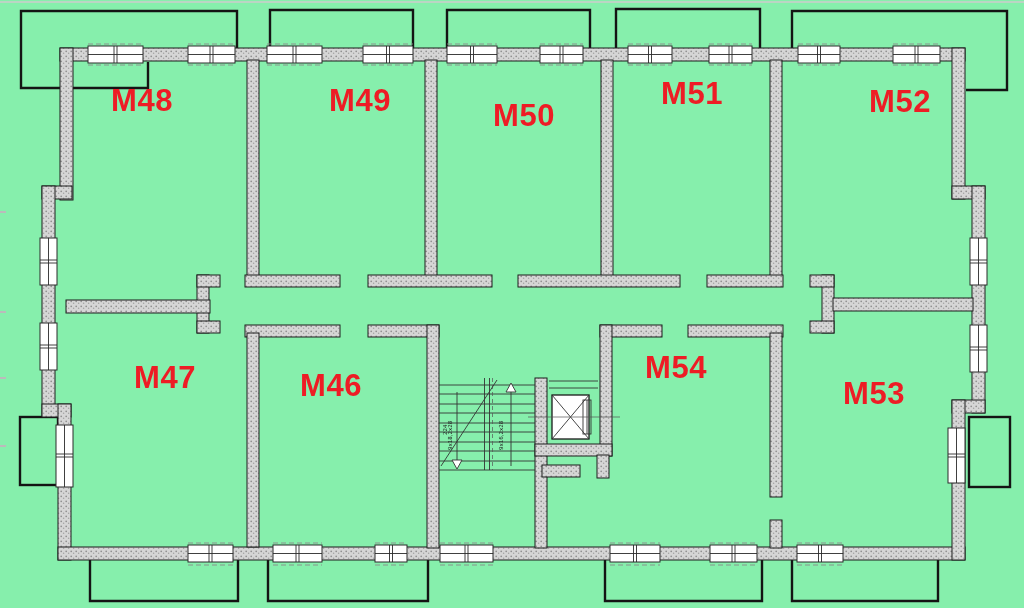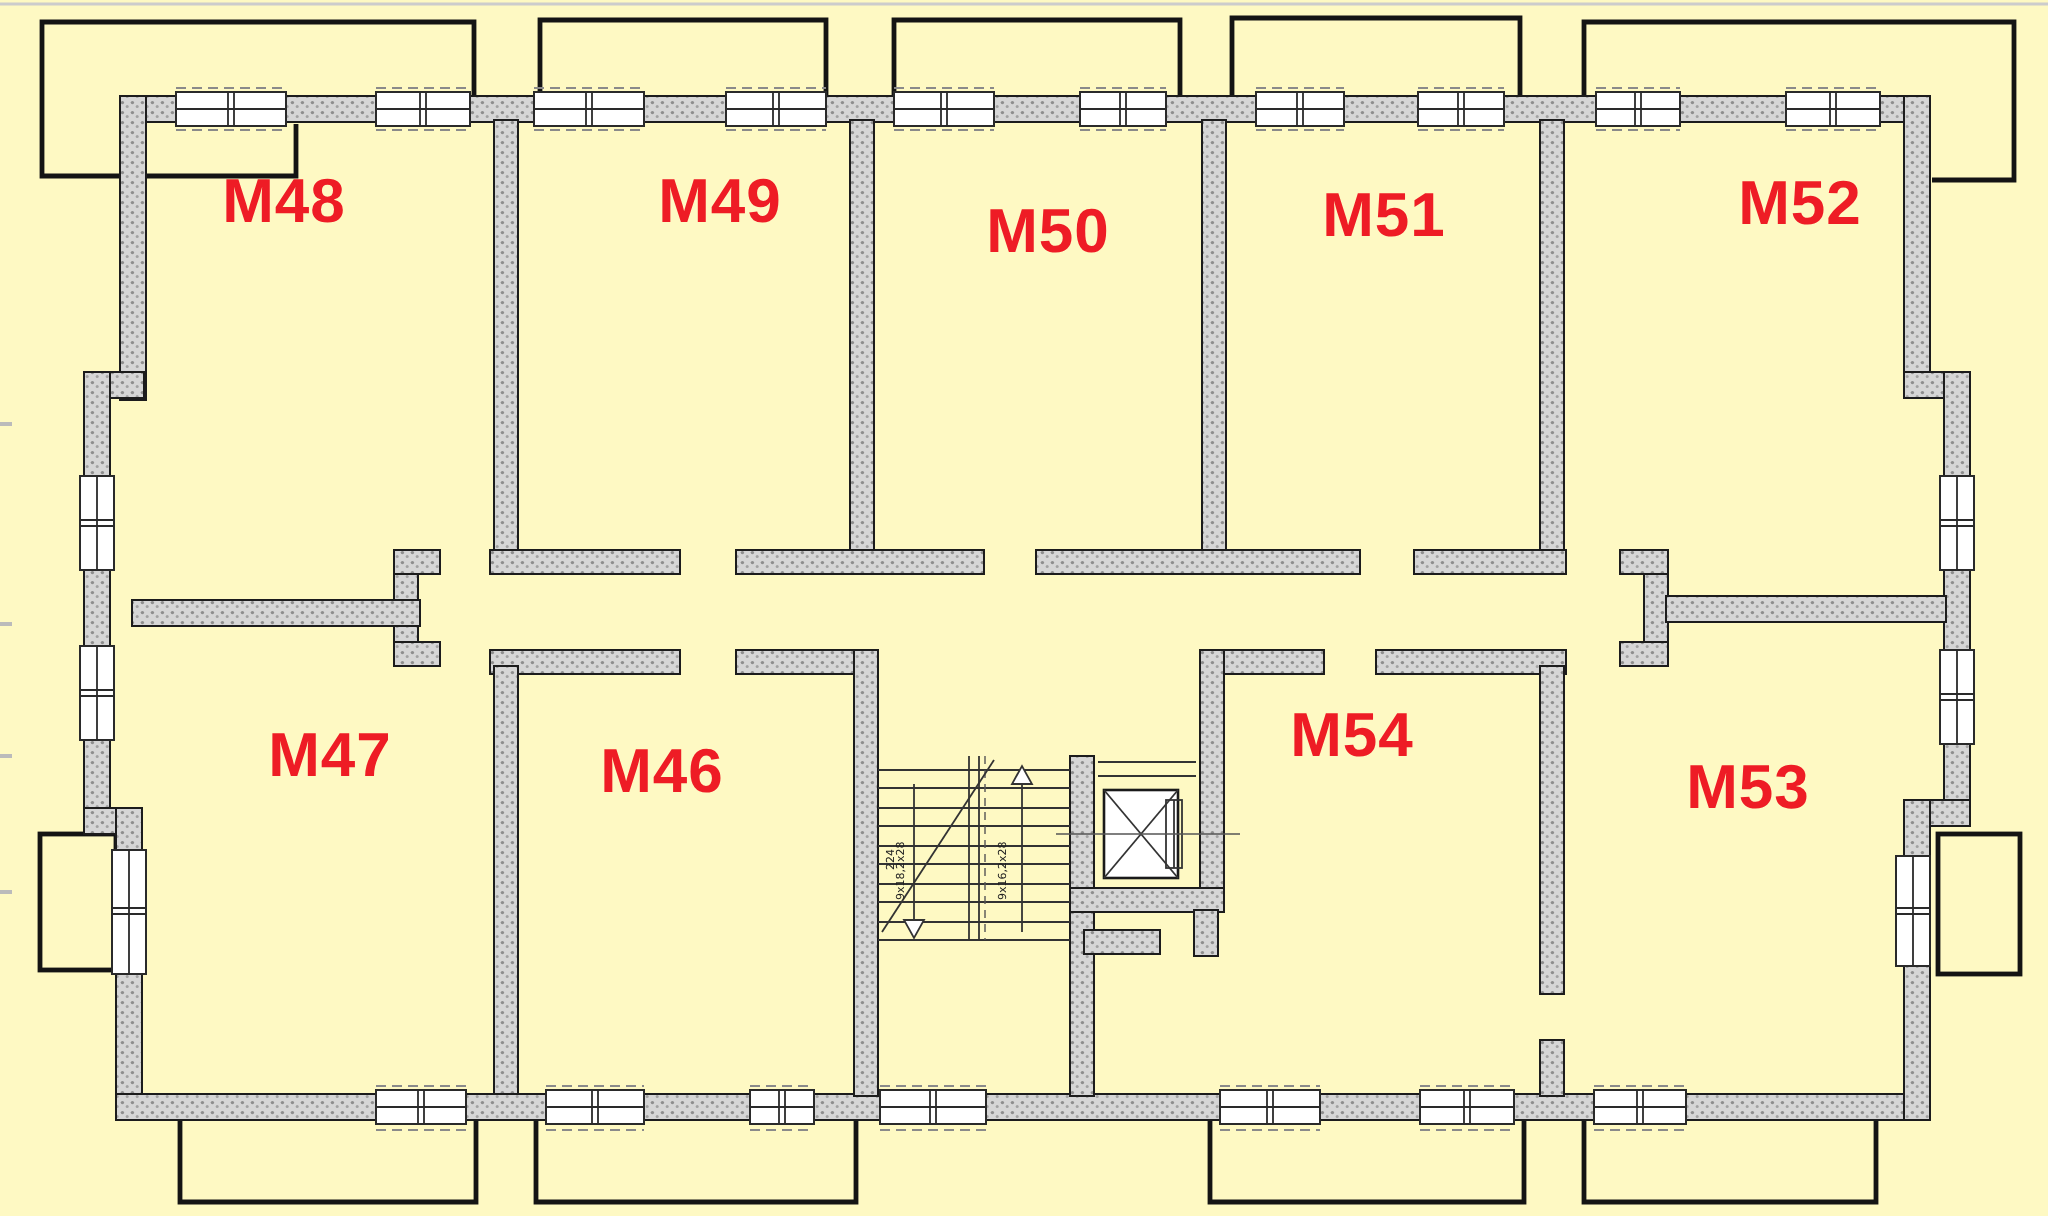--- a/index.html
+++ b/index.html
@@ -1,16 +1,16 @@
 <!DOCTYPE html>
 <html><head>
 <meta charset="utf-8">
 <style>
   html,body{margin:0;padding:0;background:#ffffff;}
-  #plan{position:relative;width:1024px;height:608px;background:#fef9c3;overflow:hidden;
+  #plan{position:relative;width:1024px;height:608px;background:#86efac;overflow:hidden;
         font-family:"Liberation Sans", sans-serif;}
   #plan svg{position:absolute;left:0;top:0;}
   .wall{fill:url(#hatch);stroke:#1c1c1c;stroke-width:1;}
   .balc{fill:none;stroke:#141414;stroke-width:2.4;}
   .win{fill:#ffffff;stroke:#2a2a2a;stroke-width:1;}
   .winline{stroke:#2a2a2a;stroke-width:0.9;}
   .windash{stroke:#8a8a8a;stroke-width:0.9;stroke-dasharray:5 3;}
   .thin{stroke:#333;stroke-width:0.9;fill:none;}
   .thin2{stroke:#555;stroke-width:0.7;fill:none;}
   .cab{fill:#fff;stroke:#1a1a1a;stroke-width:1.3;}
@@ -321,19 +321,19 @@
     <line class="thin" x1="589" y1="395" x2="552" y2="439"></line>
     <rect class="thin" x="583" y="400" width="8" height="34"></rect>
     <line class="thin" x1="587" y1="400" x2="587" y2="434"></line>
     <line class="thin2" x1="528" y1="417" x2="620" y2="417"></line>
   </g>
 </svg>
 
   <div class="room-label" style="left:142px;top:101px;">M48</div>
   <div class="room-label" style="left:360px;top:101px;">M49</div>
   <div class="room-label" style="left:524px;top:116px;">M50</div>
-  <div class="room-label" style="left:692px;top:108px;">M51</div>
+  <div class="room-label" style="left:692px;top:94px;">M51</div>
   <div class="room-label" style="left:900px;top:102px;">M52</div>
   <div class="room-label" style="left:165px;top:378px;">M47</div>
   <div class="room-label" style="left:331px;top:386px;">M46</div>
   <div class="room-label" style="left:676px;top:368px;text-align:right;">M54</div>
   <div class="room-label" style="left:874px;top:366px;margin-top:28px;">M53</div>
 </div>
 
 </body></html>

